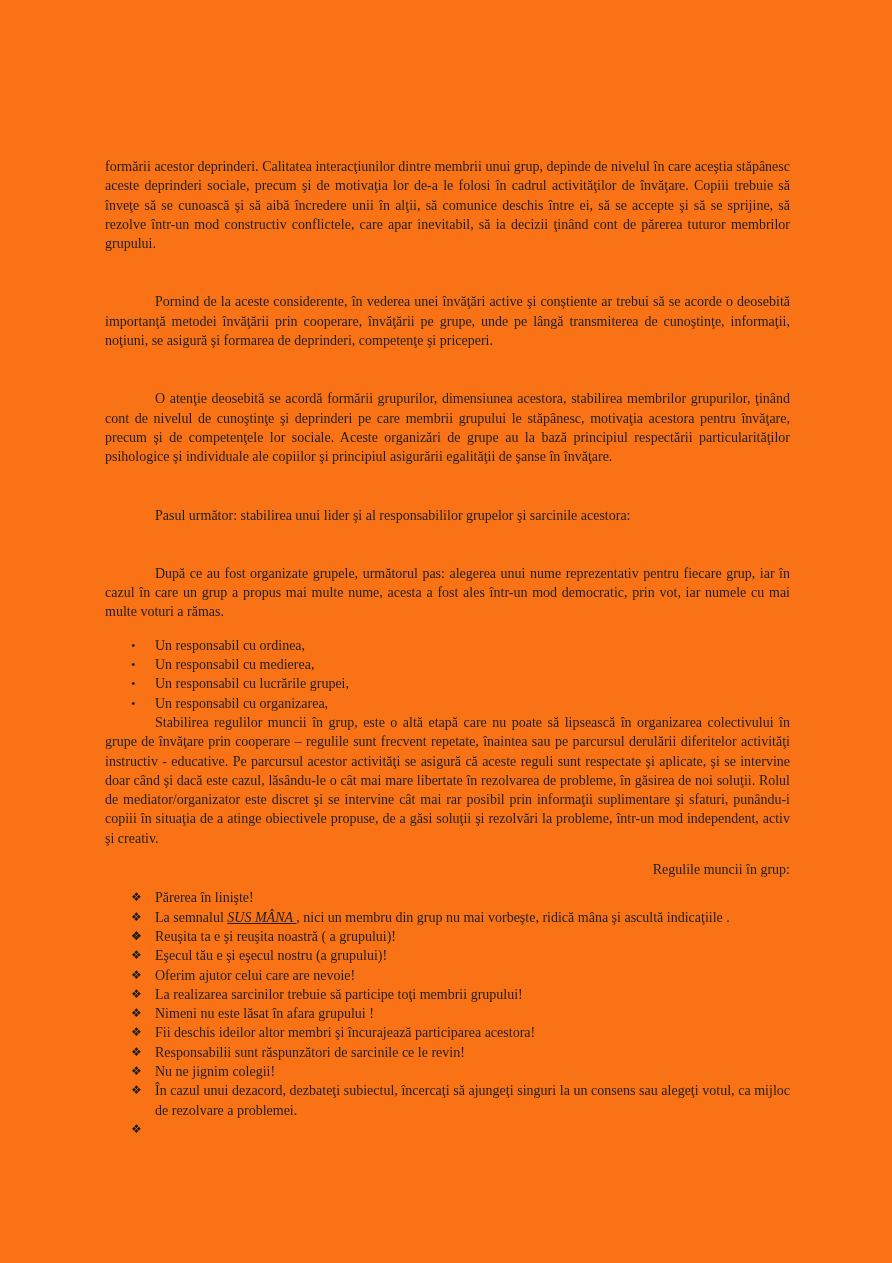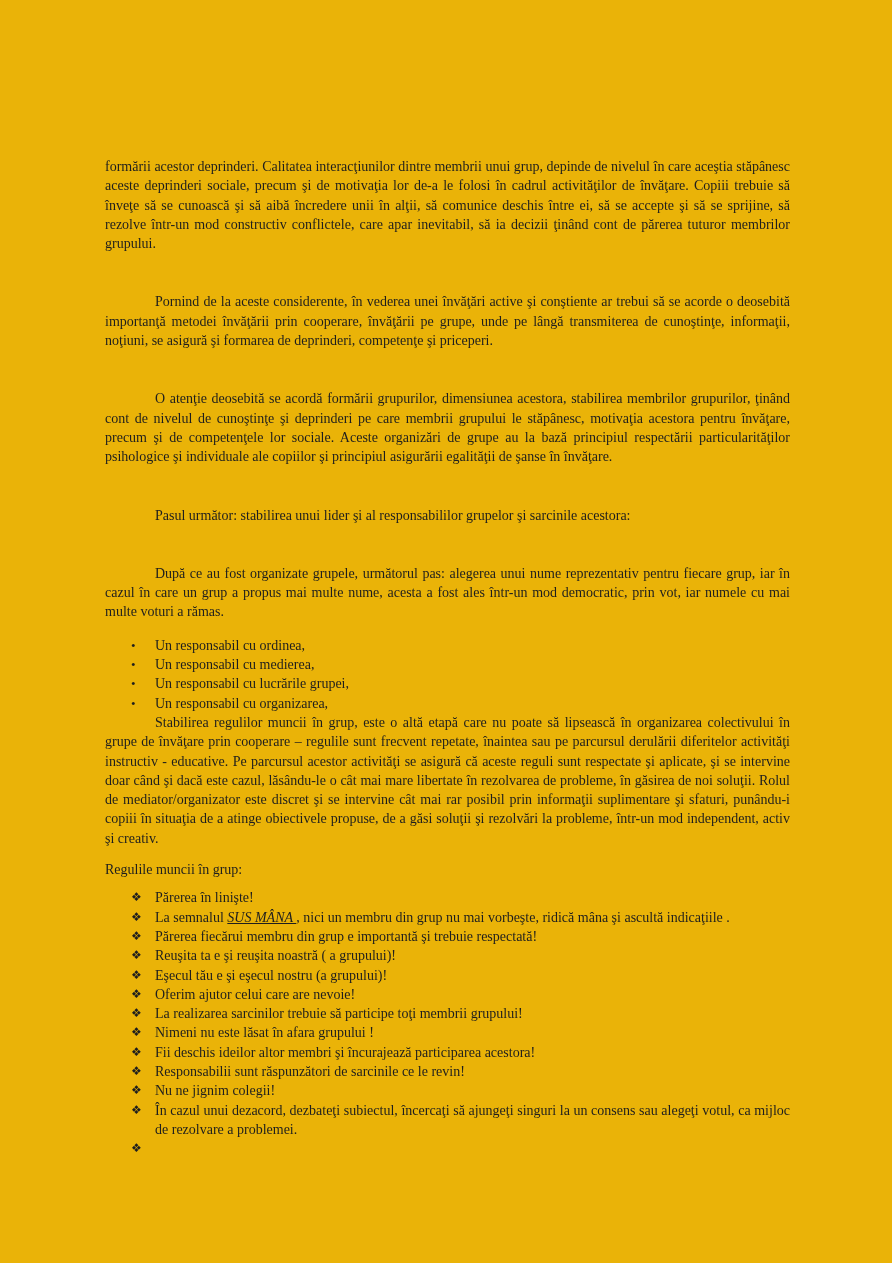--- a/index.html
+++ b/index.html
@@ -1,31 +1,31 @@
 <!DOCTYPE html>
 <html><head>
 <meta charset="utf-8">
 <style>
   html, body { margin: 0; padding: 0; background: #ffffff; }
   .page {
     width: 892px;
     height: 1263px;
     box-sizing: border-box;
-    background: #eab308;
+    background: #f97316;
     padding: 157px 102px 30px 105px;
     font-family: "Liberation Serif", "DejaVu Serif", serif;
     font-size: 14px;
     line-height: 19.3px;
     color: #1e1e1e;
     overflow: hidden;
   }
   p { margin: 0 0 14px 0; text-align: justify; }
   p.indent { text-indent: 50px; margin-top: 39px; }
   p.follows-list { margin-top: 0; margin-bottom: 12px; }
-  .rules-heading { margin: 0 0 9px 0; text-align: left; }
+  .rules-heading { margin: 0 0 9px 0; text-align: right; }
   ul { list-style: none; margin: 0; padding: 0; }
   ul.bullet-list { margin-bottom: 0; }
   li {
     position: relative;
     padding-left: 50px;
     text-align: justify;
   }
   li .marker {
     position: absolute;
     left: 26px;
@@ -82,21 +82,20 @@
     <li>
       <span class="marker">❖</span>
       <span>Părerea în linişte!</span>
     </li>
     <li>
       <span class="marker">❖</span>
       <span>La semnalul </span><span class="emphasis-underline">SUS MÂNA </span><span>, nici un membru din grup nu mai vorbeşte, ridică mâna şi ascultă indicaţiile .</span>
     </li>
     <li>
       <span class="marker">❖</span>
-      <span>Părerea fiecărui membru din grup e importantă şi trebuie respectată!</span>
     </li>
     <li>
       <span class="marker">❖</span>
       <span>Reuşita ta e şi reuşita noastră ( a grupului)!</span>
     </li>
     <li>
       <span class="marker">❖</span>
       <span>Eşecul tău e şi eşecul nostru (a grupului)!</span>
     </li>
     <li>

